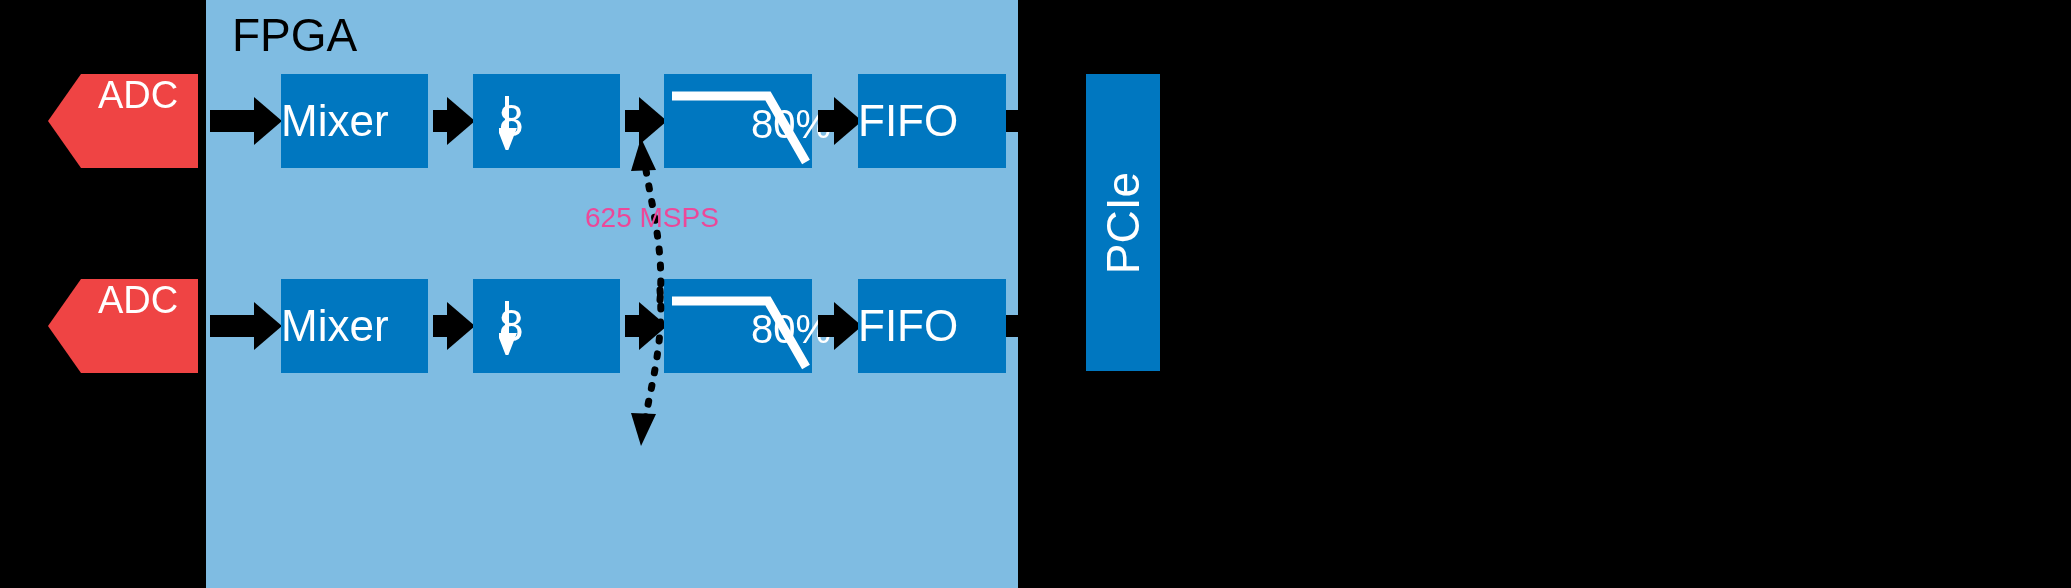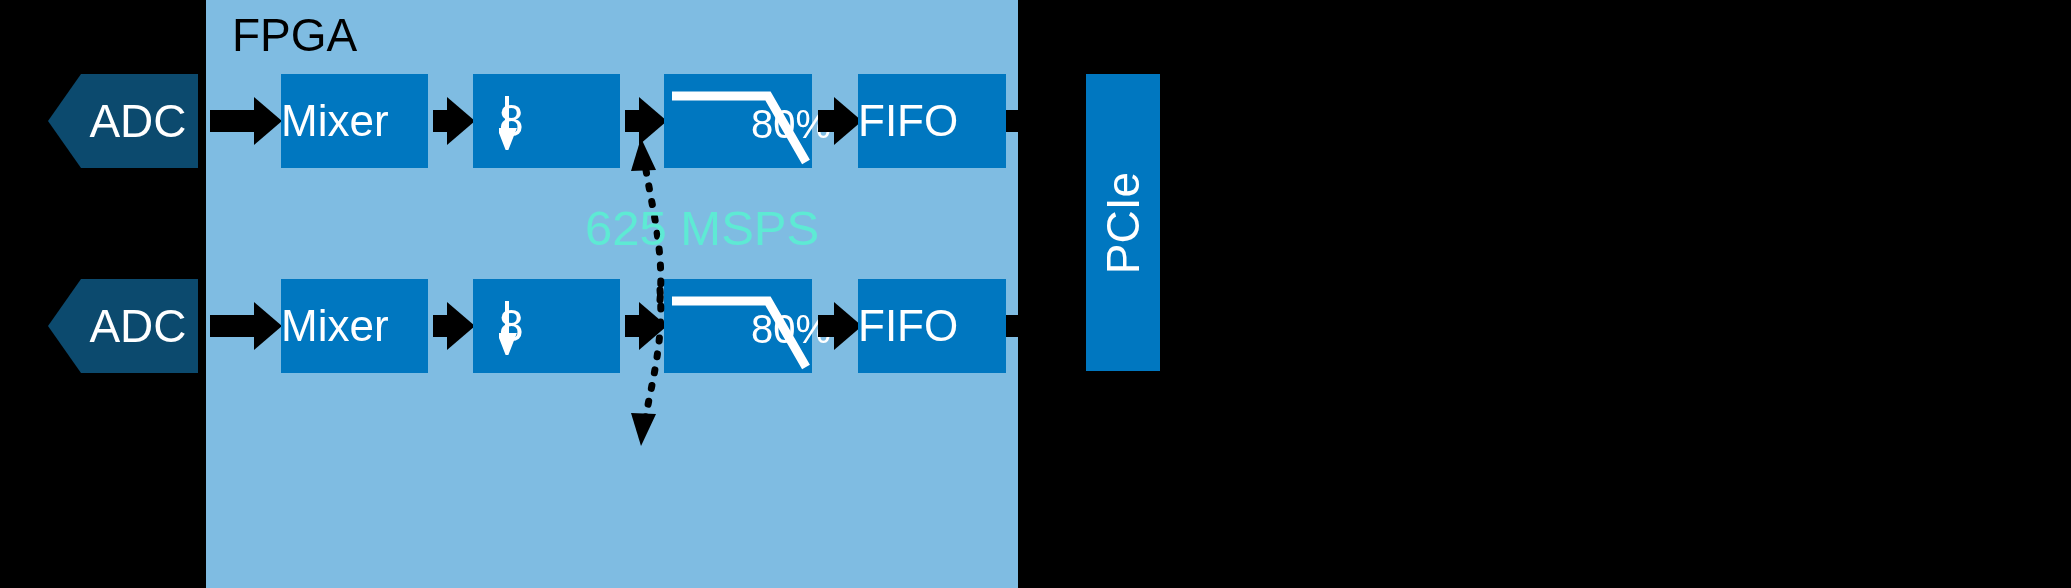--- a/index.html
+++ b/index.html
@@ -11,24 +11,24 @@
                background:#7FBCE2;}
   .fpga-label{position:absolute;left:232px;top:12px;font-size:46px;color:#000;
               line-height:1;white-space:nowrap;}
 
   
   .blk{position:absolute;background:#0077C0;color:#fff;
        display:flex;align-items:center;justify-content:flex-start;
        font-size:44px;line-height:1;white-space:nowrap;}
 
   
-  .adc{position:absolute;background:#0c4a6e;
+  .adc{position:absolute;background:#ef4444;
        clip-path:polygon(22% 0%,100% 0%,100% 100%,22% 100%,0% 50%);
-       display:flex;align-items:center;justify-content:center;
-       color:#fff;font-size:46px;padding-left:30px;box-sizing:border-box;}
+       display:flex;align-items:flex-start;justify-content:center;
+       color:#fff;font-size:38px;padding-left:30px;box-sizing:border-box;}
 
   
   .arrow{position:absolute;height:22px;background:#000;}
   .arrow::after{content:"";position:absolute;right:-26px;top:-13px;
        width:0;height:0;border-top:24px solid transparent;
        border-bottom:24px solid transparent;border-left:28px solid #000;}
 
   
   .stub{position:absolute;height:22px;background:#000;}
 
@@ -37,21 +37,21 @@
   .pct{position:absolute;color:#fff;font-size:40px;line-height:1;margin-left:44px;}
 
   
   .dsarrow{position:absolute;pointer-events:none;}
 
   .pcie{position:absolute;background:#0077C0;}
   .pcie span{position:absolute;left:50%;top:50%;
        transform:translate(-50%,-50%) rotate(-90deg);
        color:#fff;font-size:46px;white-space:nowrap;line-height:1;}
 
-  .msps{position:absolute;color:#5eead4;font-size:49px;line-height:1;
+  .msps{position:absolute;color:#ec4899;font-size:28px;line-height:1;
         white-space:nowrap;}
   .dotted{position:absolute;pointer-events:none;}
 </style>
 </head>
 <body>
 
 <div id="stage">
 
   <div class="fpga-region"></div>
   <div class="fpga-label">FPGA</div>

